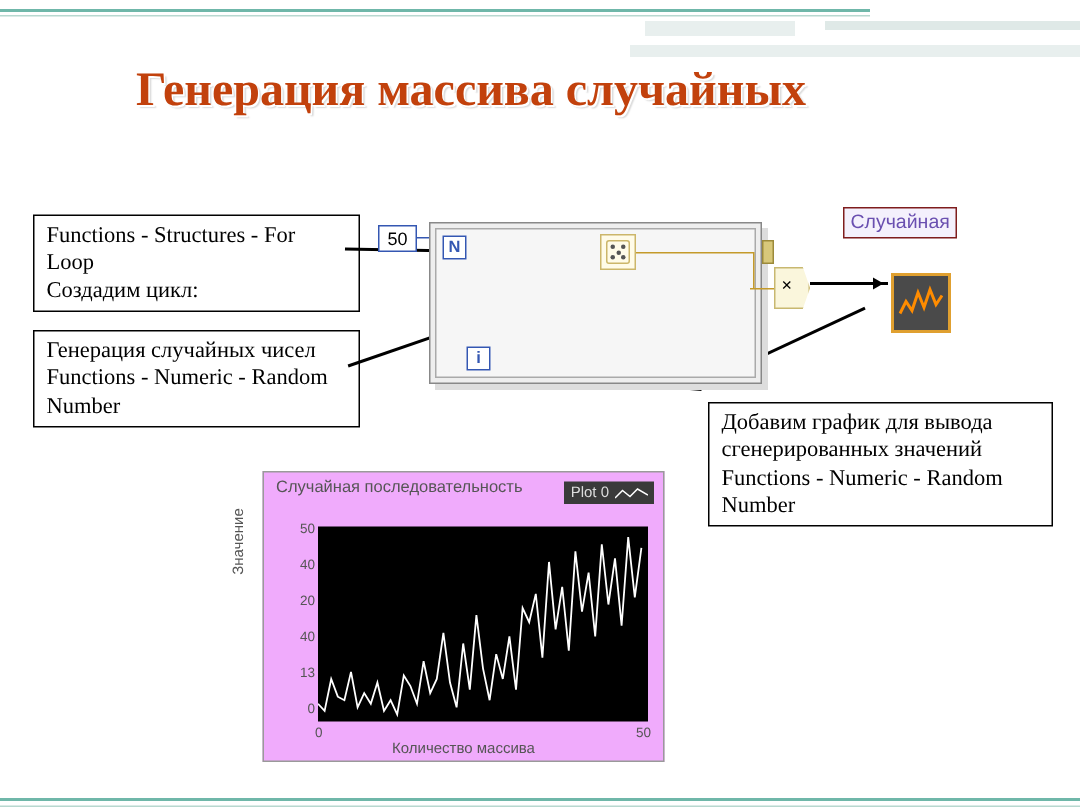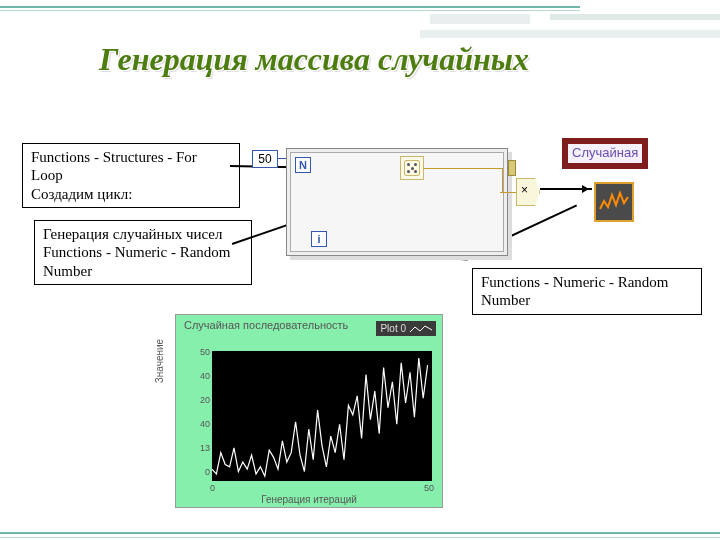--- a/index.html
+++ b/index.html
@@ -4,56 +4,56 @@
 <style>
   html,body{margin:0;padding:0}
   body{width:720px;height:540px;background:#fff;font-family:"Times New Roman",serif;position:relative;overflow:hidden}
   .rule-top{position:absolute;top:6px;left:0;width:580px;height:2px;background:#6fb7a9}
   .rule-top2{position:absolute;top:10px;left:0;width:580px;height:1px;background:#b8d8d0}
   .rule-top3{position:absolute;top:30px;left:420px;width:300px;height:8px;background:#e8efee}
   .rule-top4{position:absolute;top:14px;left:430px;width:100px;height:10px;background:#e8efee}
   .rule-top5{position:absolute;top:14px;left:550px;width:170px;height:6px;background:#dfe9e7}
   .rule-bot{position:absolute;bottom:6px;left:0;width:720px;height:2px;background:#6fb7a9}
   .rule-bot2{position:absolute;bottom:2px;left:0;width:720px;height:1px;background:#b8d8d0}
-  .title{position:absolute;top:42px;left:0;width:628px;text-align:center;color:#4d7c0f;font-style:italic;font-weight:bold;font-size:32px;line-height:1.12;text-shadow:1px 1px 0 #fff,2px 2px 1px rgba(0,0,0,.15)}
+  .title{position:absolute;top:42px;left:0;width:628px;text-align:center;color:#c2410c;font-weight:bold;font-size:32px;line-height:1.12;text-shadow:1px 1px 0 #fff,2px 2px 1px rgba(0,0,0,.15)}
   .textbox{position:absolute;border:1px solid #000;padding:4px 8px;font-size:15px;line-height:1.22;background:#fff}
   .tb1{top:143px;left:22px;width:200px}
-  .tb2{top:220px;left:34px;width:200px}
+  .tb2{top:220px;left:22px;width:200px}
   .tb3{top:268px;left:472px;width:212px}
   
   .loop-outer{position:absolute;top:148px;left:286px;width:220px;height:106px;border:1px solid #888;background:#eee;box-shadow:4px 4px 0 #ddd}
   .loop{position:absolute;top:3px;left:3px;right:3px;bottom:3px;border:1px solid #aaa;background:#f6f6f6}
   .Nbox{position:absolute;top:4px;left:4px;width:14px;height:14px;border:1px solid #3457b2;color:#3457b2;font:bold 11px/14px sans-serif;text-align:center;background:#fff}
   .ibox{position:absolute;bottom:4px;left:20px;width:14px;height:14px;border:1px solid #3457b2;color:#3457b2;font:bold 11px/14px sans-serif;text-align:center;background:#fff}
   .const50{position:absolute;top:150px;left:252px;width:24px;height:16px;border:1px solid #3457b2;background:#fff;color:#000;font:12px/16px sans-serif;text-align:center}
   .wire-50-N{position:absolute;top:158px;left:278px;width:12px;height:1px;background:#3457b2}
   .dice{position:absolute;top:156px;left:400px;width:22px;height:22px;border:1px solid #ccb66a;background:#fffbe8}
   .dice::before{content:"";position:absolute;inset:3px;border:1px solid #ccb66a;border-radius:2px}
   .dot{position:absolute;width:3px;height:3px;background:#555;border-radius:50%}
   .d1{top:6px;left:6px}.d2{top:6px;right:6px}.d3{bottom:6px;left:6px}.d4{bottom:6px;right:6px}.d5{top:10px;left:10px}
   .mul{position:absolute;top:178px;left:516px;width:22px;height:26px;background:#faf6dc;border:1px solid #c8b870;clip-path:polygon(0 0,80% 0,100% 50%,80% 100%,0 100%)}
   .mul span{position:absolute;top:4px;left:4px;font:12px sans-serif}
   .bundle{position:absolute;top:160px;left:508px;width:6px;height:14px;background:#d8c87a;border:1px solid #9c8a3a}
-  .graph-label{position:absolute;top:138px;left:562px;font:13px sans-serif;color:#6a4fb0;border:6px solid #7f1d1d;background:#f4f0fc;padding:2px 4px;line-height:1.15}
+  .graph-label{position:absolute;top:138px;left:562px;font:13px sans-serif;color:#6a4fb0;border:1px solid #7f1d1d;background:#f4f0fc;padding:2px 4px;line-height:1.15}
   .graph-icon{position:absolute;top:182px;left:594px;width:36px;height:36px;border:2px solid #e0a030;background:#4a4a4a;display:flex;align-items:center;justify-content:center}
   .graph-icon svg{width:30px;height:26px}
   
   .arrow{position:absolute;background:#000;height:1.5px}
   .arrow::after{content:"";position:absolute;right:-1px;top:-3px;border:4px solid transparent;border-left:7px solid #000}
   .a1{top:165px;left:230px;width:165px;transform-origin:left;transform:rotate(1deg)}
   .a2{top:243px;left:232px;width:185px;transform-origin:left;transform:rotate(-19deg)}
   .a3{top:188px;left:540px;width:52px}
   .a3::after{border-left-color:#000}
   .a4{top:256px;left:466px;width:122px;transform-origin:left;transform:rotate(-25deg)} 
   .a4-rev::after{left:-7px;right:auto;border-left:none;border-right:7px solid #000}
   .wire1{position:absolute;top:168px;left:424px;width:78px;height:1px;background:#c49a2a}
   .wire2{position:absolute;top:192px;left:500px;width:16px;height:1px;background:#c49a2a}
   .wire3{position:absolute;top:168px;left:502px;width:1px;height:24px;background:#c49a2a}
   
-  .panel{position:absolute;top:314px;left:175px;width:266px;height:192px;background:#86efac;border:1px solid #9a9a9a;font-family:sans-serif}
+  .panel{position:absolute;top:314px;left:175px;width:266px;height:192px;background:#f0abfc;border:1px solid #9a9a9a;font-family:sans-serif}
   .panel-title{position:absolute;top:4px;left:8px;font:11px sans-serif;color:#555}
   .plot-legend{position:absolute;top:6px;right:6px;background:#3a3a3a;color:#ddd;font:10px sans-serif;padding:2px 4px;display:flex;align-items:flex-end;gap:4px}
   .plot-legend svg{width:22px;height:10px}
   .plot-area{position:absolute;top:36px;left:36px;right:10px;bottom:26px;background:#000}
   .ylabel{position:absolute;top:50%;left:-22px;transform:rotate(-90deg);transform-origin:left top;font:10px sans-serif;color:#555;width:100px;text-align:center}
   .xlabel{position:absolute;bottom:2px;left:0;right:0;text-align:center;font:10px sans-serif;color:#555}
   .ytick{position:absolute;left:22px;font:9px sans-serif;color:#555;width:12px;text-align:right}
   .xtick{position:absolute;bottom:14px;font:9px sans-serif;color:#555}
 </style>
 </head>
@@ -75,20 +75,21 @@
   <div>Functions - Structures - For Loop</div>
   <div>Создадим цикл:</div>
 </div>
 
 <div class="textbox tb2">
   <div>Генерация случайных чисел</div>
   <div>Functions - Numeric - Random Number</div>
 </div>
 
 <div class="textbox tb3">
+  <div>Добавим график для вывода сгенерированных значений</div>
   <div>Functions - Numeric - Random Number</div>
 </div>
 
 <div class="arrow a1"></div>
 <div class="arrow a2"></div>
 <div class="arrow a3"></div>
 <div class="arrow a4 a4-rev"></div>
 
 <div class="const50">50</div>
 <div class="wire-50-N"></div>
@@ -129,21 +130,21 @@
     <svg viewBox="0 0 22 10">
         <polyline points="0,8 5,3 10,7 15,2 22,6" stroke="#fff" fill="none" stroke-width="1"></polyline>
       </svg>
   </div>
   <div class="plot-area">
     <svg id="chart-svg" width="100%" height="100%" preserveAspectRatio="none" viewBox="0 0 220 130">
         <polyline points="0,118.18181818181819 4.4,122.9090909090909 8.8,101.63636363636364 13.2,113.45454545454545 17.6,115.81818181818181 22,96.9090909090909 26.4,120.54545454545455 30.800000000000004,111.0909090909091 35.2,118.18181818181819 39.6,104 44,122.9090909090909 48.4,115.81818181818181 52.8,125.27272727272728 57.2,99.27272727272728 61.60000000000001,106.36363636363636 66,118.18181818181819 70.4,89.81818181818181 74.80000000000001,111.0909090909091 79.2,101.63636363636364 83.6,70.9090909090909 88,104 92.39999999999999,120.54545454545455 96.8,78 101.2,108.72727272727272 105.6,59.09090909090909 110,94.54545454545455 114.4,115.81818181818181 118.80000000000001,85.0909090909091 123.20000000000002,101.63636363636364 127.6,73.27272727272728 132,108.72727272727272 136.4,54.363636363636374 140.8,63.81818181818183 145.20000000000002,44.90909090909091 149.60000000000002,87.45454545454545 154,23.636363636363626 158.4,68.54545454545455 162.8,40.18181818181819 167.2,82.72727272727272 171.6,16.545454545454547 176,56.727272727272734 180.39999999999998,30.72727272727272 184.79999999999998,73.27272727272728 189.2,11.818181818181827 193.6,52 198,21.27272727272728 202.4,66.18181818181819 206.79999999999998,7.0909090909090935 211.2,47.27272727272728 215.6,14.181818181818187 " fill="none" stroke="#fff" stroke-width="1.2"></polyline>
       </svg>
   </div>
   <div class="ylabel">Значение</div>
-  <div class="xlabel">Генерация итераций</div>
+  <div class="xlabel">Количество массива</div>
   <div class="ytick" style="top:32px">50</div>
   <div class="ytick" style="top:56px">40</div>
   <div class="ytick" style="top:80px">20</div>
   <div class="ytick" style="top:104px">40</div>
   <div class="ytick" style="top:128px">13</div>
   <div class="ytick" style="top:152px">0</div>
   <div class="xtick" style="left:34px">0</div>
   <div class="xtick" style="right:8px">50</div>
 </div>
 

